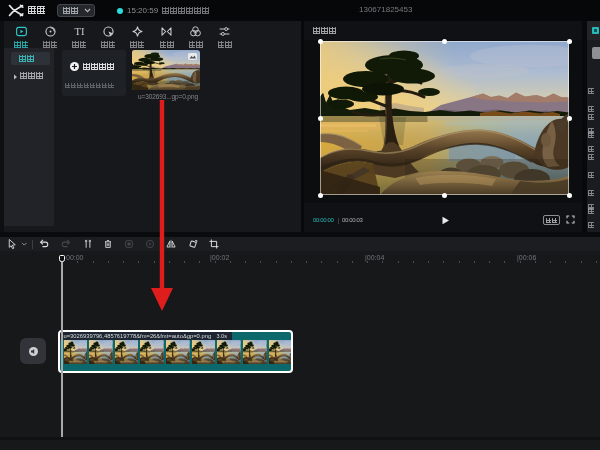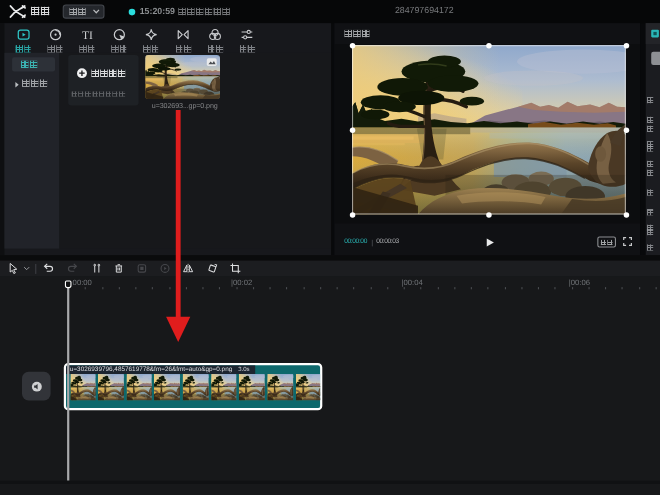--- a/index.html
+++ b/index.html
@@ -20,23 +20,23 @@
 <svg class="abs" style="left:8px;top:4px;" width="16" height="13" viewBox="0 0 16 13">
  <path d="M1.5 1.5 C6 8 10 8 14.5 11.5 M1.5 11.5 C6 5 10 5 14.5 1.5 M12.5 1.3 L14.8 3.2 M12.5 11.7 L14.8 9.8" stroke="#e8e9ea" stroke-width="1.6" fill="none" stroke-linecap="round"></path>
 </svg>
 <span id="logotext" class="abs" style="left:28px;top:6px;color:#e3e4e6;"><span class="cj" style="width:8px;height:8px;margin-right:1px;color:#e3e4e6;opacity:0.95"></span><span class="cj" style="width:8px;height:8px;margin-right:1px;color:#e3e4e6;opacity:0.95"></span></span>
 <div class="abs" style="left:57px;top:4px;width:38px;height:13px;background:#24272c;border:1px solid #43474d;border-radius:3px;"></div>
 <span id="menutext" class="abs" style="left:63px;top:7px;color:#9fd9d4;"><span class="cj" style="width:7px;height:7px;margin-right:1px;color:#c3c6c9;opacity:0.8"></span><span class="cj" style="width:7px;height:7px;margin-right:1px;color:#c3c6c9;opacity:0.8"></span></span>
 <svg class="abs" style="left:84px;top:8px;" width="7" height="5" viewBox="0 0 7 5">
     <path d="M1 1 L3.5 3.6 L6 1" stroke="#b8babd" stroke-width="1.1" fill="none"></path>
   </svg>
 <div class="abs" style="left:117px;top:8px;width:6px;height:6px;border-radius:50%;background:#2adddd;"></div>
-<span class="abs" style="left:127px;top:6px;color:#8d9093;font-size:8px;font-weight:bold;">15:20:59</span>
+<span class="abs" style="left:127px;top:6px;color:#8d9093;font-size:8px;">15:20:59</span>
 <span id="savetext" class="abs" style="left:162px;top:7px;color:#8d9093;"><span class="cj" style="width:7px;height:7px;margin-right:1px;color:#8d9093;opacity:0.8"></span><span class="cj" style="width:7px;height:7px;margin-right:1px;color:#8d9093;opacity:0.8"></span><span class="cj" style="width:7px;height:7px;margin-right:1px;color:#8d9093;opacity:0.8"></span><span class="cj" style="width:7px;height:7px;margin-right:1px;color:#8d9093;opacity:0.8"></span><span class="cj" style="width:7px;height:7px;margin-right:1px;color:#8d9093;opacity:0.8"></span><span class="cj" style="width:7px;height:7px;margin-right:1px;color:#8d9093;opacity:0.8"></span></span>
-<span class="abs" style="left:359px;top:5px;color:#77797c;font-size:8px;">284797694172</span>
+<span class="abs" style="left:359px;top:5px;color:#77797c;font-size:8px;">130671825453</span>
 
 <div class="abs" style="left:0;top:21px;width:301px;height:211px;background:#17181c;"></div>
 <div class="abs" style="left:0;top:21px;width:4px;height:211px;background:#0e0f11;"></div>
 
 <div id="tabs">
     <svg class="abs" style="left:14.5px;top:25px;" width="13" height="13" viewBox="0 0 16 16">
       <rect x="2" y="3" width="12" height="10" rx="2.4" fill="none" stroke="#2ec7c7" stroke-width="1.4"></rect>
       <path d="M6.7 5.8 L10.2 8 L6.7 10.2 Z" fill="#2ec7c7"></path>
     </svg>
     <span class="abs" style="left:14px;top:41px;"><span class="cj" style="width:6.5px;height:6.5px;margin-right:1px;color:#2ec7c7;opacity:0.8"></span><span class="cj" style="width:6.5px;height:6.5px;margin-right:1px;color:#2ec7c7;opacity:0.8"></span></span>

